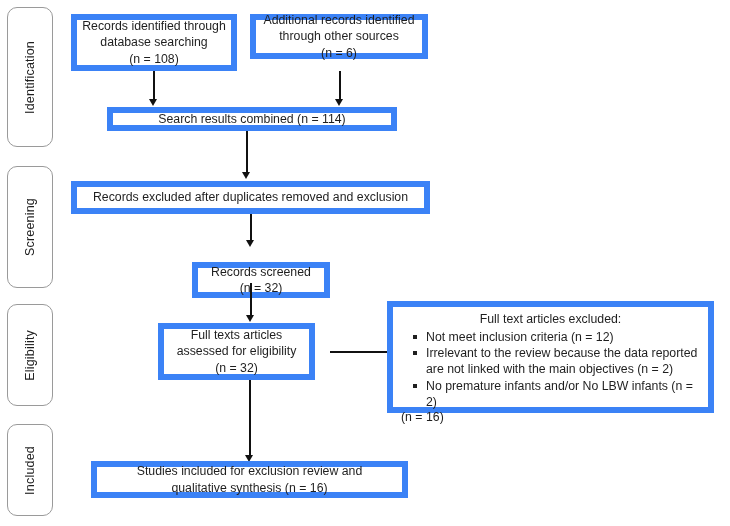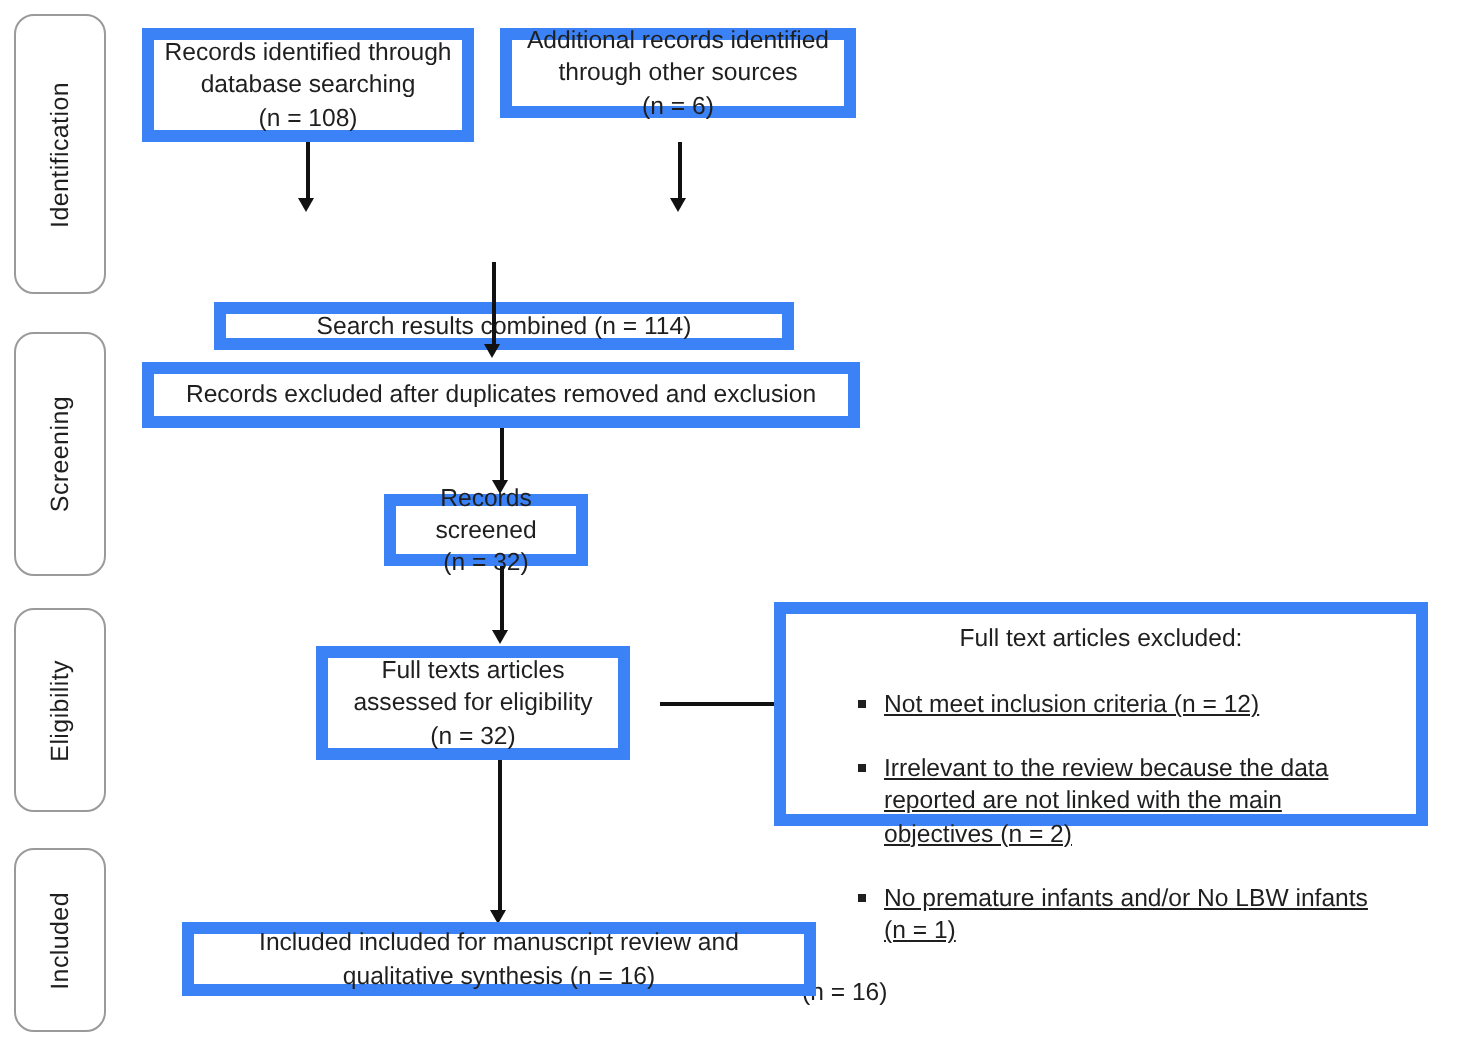--- a/index.html
+++ b/index.html
@@ -70,22 +70,21 @@
   .excluded ul {
     list-style: none;
     margin: 0;
     padding: 0 0 0 12px;
   }
   .excluded li {
     position: relative;
     font-size: 12.3px;
     line-height: 1.32;
     padding-left: 13px;
-    margin: 16px;
-    text-decoration: underline;
+    margin: 0;
   }
   .excluded li::before {
     content: "";
     position: absolute;
     left: 0;
     top: 6px;
     width: 4px;
     height: 4px;
     background: #1f1f1f;
   }
@@ -157,39 +156,39 @@
       <span>(n = 6)</span>
     </span>
   </div>
 
   <div class="vline" style="left:153px; top:71px; height:29px;"></div>
   <div class="arrow-down" style="left:149px; top:99px;"></div>
 
   <div class="vline" style="left:339px; top:71px; height:29px;"></div>
   <div class="arrow-down" style="left:335px; top:99px;"></div>
 
-  <div class="box" style="left:107px; top:107px; width:290px; height:24px;margin-top:44px;">
+  <div class="box" style="left:107px; top:107px; width:290px; height:24px;">
     <span>
       <span>Search results combined (n = 114)</span>
     </span>
   </div>
 
   <div class="vline" style="left:246px; top:131px; height:42px;"></div>
   <div class="arrow-down" style="left:242px; top:172px;"></div>
 
   <div class="box" style="left:71px; top:181px; width:359px; height:33px;justify-content:flex-end;">
     <span>
       <span>Records excluded after duplicates removed and exclusion</span>
     </span>
   </div>
 
   <div class="vline" style="left:250px; top:214px; height:27px;"></div>
   <div class="arrow-down" style="left:246px; top:240px;"></div>
 
-  <div class="box" style="left:192px; top:247px; width:102px; height:36px;justify-content:center;">
+  <div class="box" style="left:192px; top:262px; width:138px; height:36px;justify-content:center;">
     <span>
       <span>Records screened</span>
       <span>(n = 32)</span>
     </span>
   </div>
 
   <div class="vline" style="left:250px; top:283px; height:33px;"></div>
   <div class="arrow-down" style="left:246px; top:315px;"></div>
 
   <div class="box" style="left:158px; top:323px; width:157px; height:57px;">
@@ -201,28 +200,28 @@
   </div>
 
   <div class="hline" style="left:330px; top:351px; width:60px;"></div>
   <div class="arrow-right" style="left:389px; top:347px;"></div>
 
   <div class="box excluded" style="left:387px; top:301px; width:327px; height:112px;">
     <div class="exc-title">Full text articles excluded:</div>
     <ul>
       <li>Not meet inclusion criteria (n = 12)</li>
       <li>Irrelevant to the review because the data reported are not linked with the main objectives (n = 2)</li>
-      <li>No premature infants and/or No LBW infants (n = 1)</li>
+      <li>No premature infants and/or No LBW infants (n = 2)</li>
     </ul>
     <div class="exc-total">(n = 16)</div>
   </div>
 
   <div class="vline" style="left:249px; top:380px; height:76px;"></div>
   <div class="arrow-down" style="left:245px; top:455px;"></div>
 
   <div class="box" style="left:91px; top:461px; width:317px; height:37px;">
     <span>
-      <span>Included included for manuscript review and</span>
+      <span>Studies included for exclusion review and</span>
       <span>qualitative synthesis (n = 16)</span>
     </span>
   </div>
 
 </div>
 
 </body></html>

